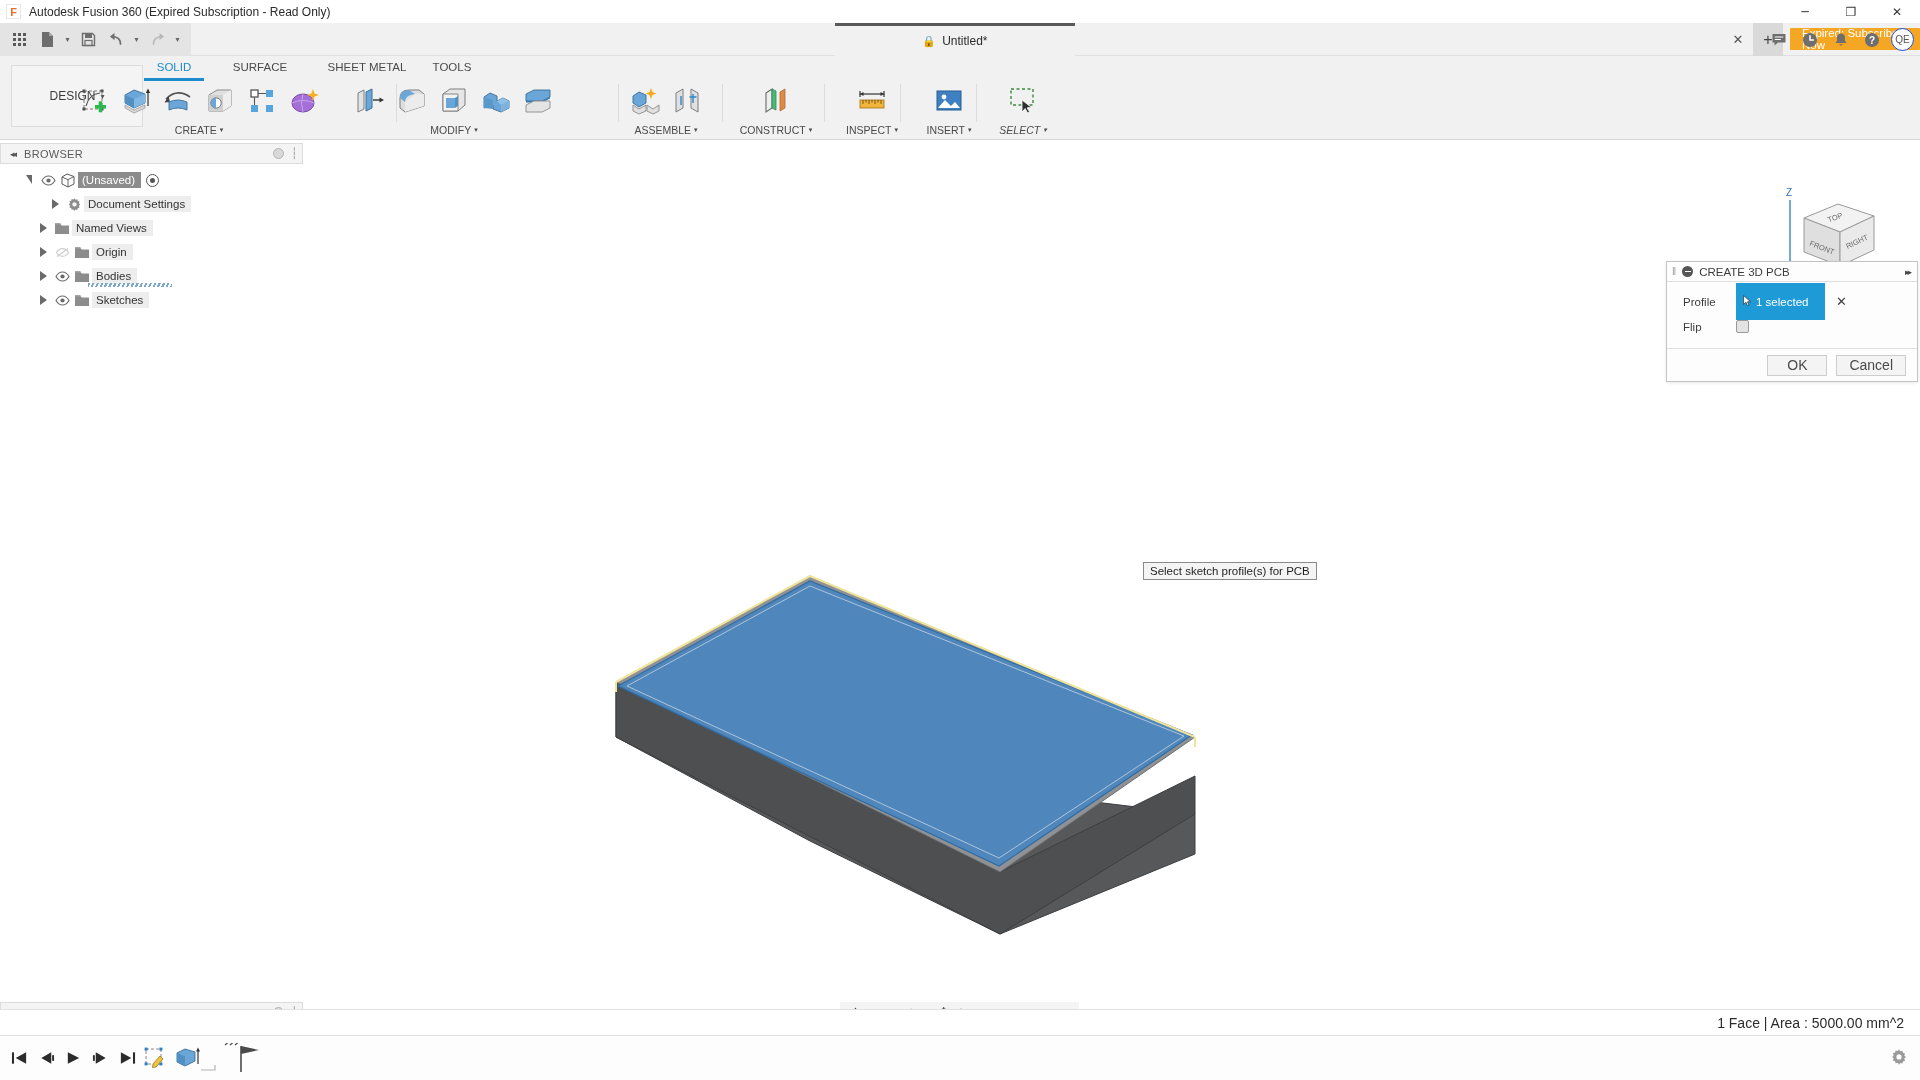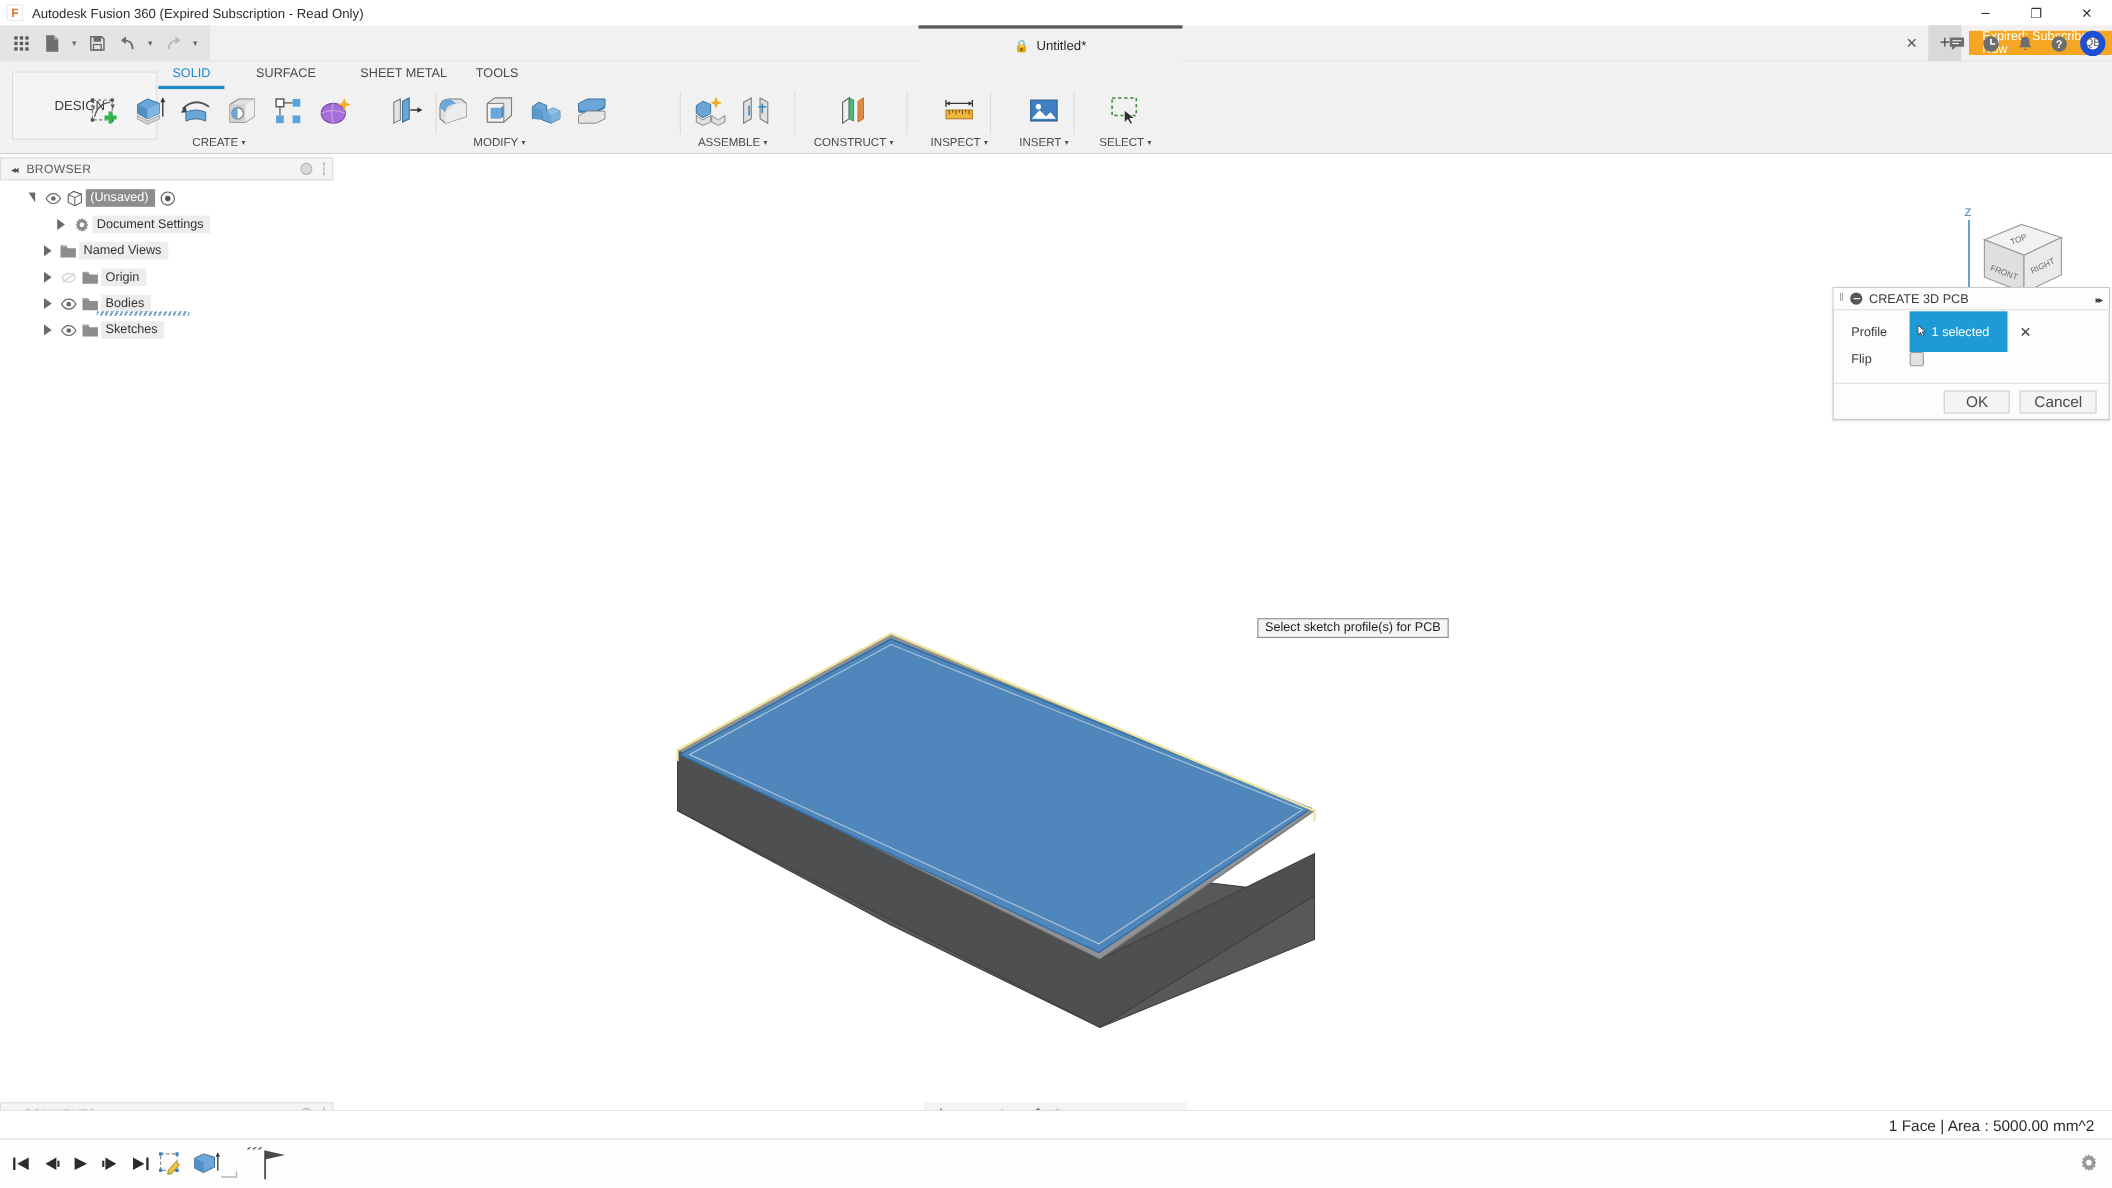--- a/index.html
+++ b/index.html
@@ -88,21 +88,21 @@
     color: #ffffff; font-size: 11.5px;
     display: flex; align-items: center; border-radius: 1px;
   }
   #qat-right {
     position: absolute; right: 6px; top: 0; height: 33px;
     display: flex; align-items: center; gap: 7px;
   }
   .qr-icon { width: 24px; height: 24px; display: flex; align-items: center; justify-content: center; }
   #avatar {
     width: 23px; height: 23px; border-radius: 50%;
-    background: #fcfcfc; border: 6px solid #1d4ed8;
+    background: #fcfcfc; border: 1px solid #1d4ed8;
     display: flex; align-items: center; justify-content: center;
     font-size: 10px; color: #555;
   }
 
   
   #ribbon {
     position: absolute; top: 56px; left: 0; width: 1920px; height: 84px;
     background: #f1f1f1;
     border-bottom: 1px solid #d6d6d6;
   }
@@ -616,21 +616,21 @@
       </div>
     </div>
     <div class="panel-label">
       <span>INSERT</span>
       <span class="cv">▾</span>
     </div>
   </div>
 
   <div class="vsep" style="left:976px;"></div>
 
-  <div class="panel" style="left:980px; width:86px;">
+  <div class="panel" style="left:980px; width:86px;font-style:italic;">
     <div class="panel-row">
       <div class="ricon">
         <svg width="30" height="30" viewBox="0 0 30 30">
           <rect x="3" y="3" width="22" height="16" fill="none" stroke="#3b8a3b" stroke-width="1.4" stroke-dasharray="3 2.5"></rect>
           <path d="M14 14 L14 26 L17.2 22.6 L19.6 27 L21.6 26 L19.2 21.8 L23.6 21.6 Z" fill="#2f2f2f" stroke="#ffffff" stroke-width=".8"></path>
         </svg>
       </div>
     </div>
     <div class="panel-label">
       <span>SELECT</span>

